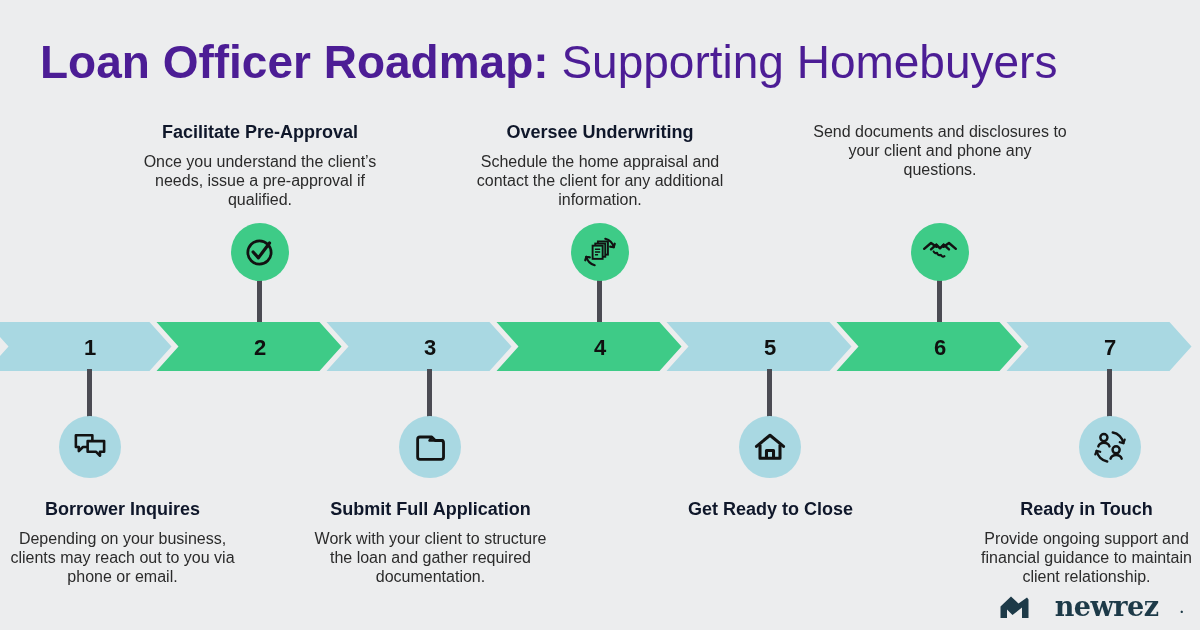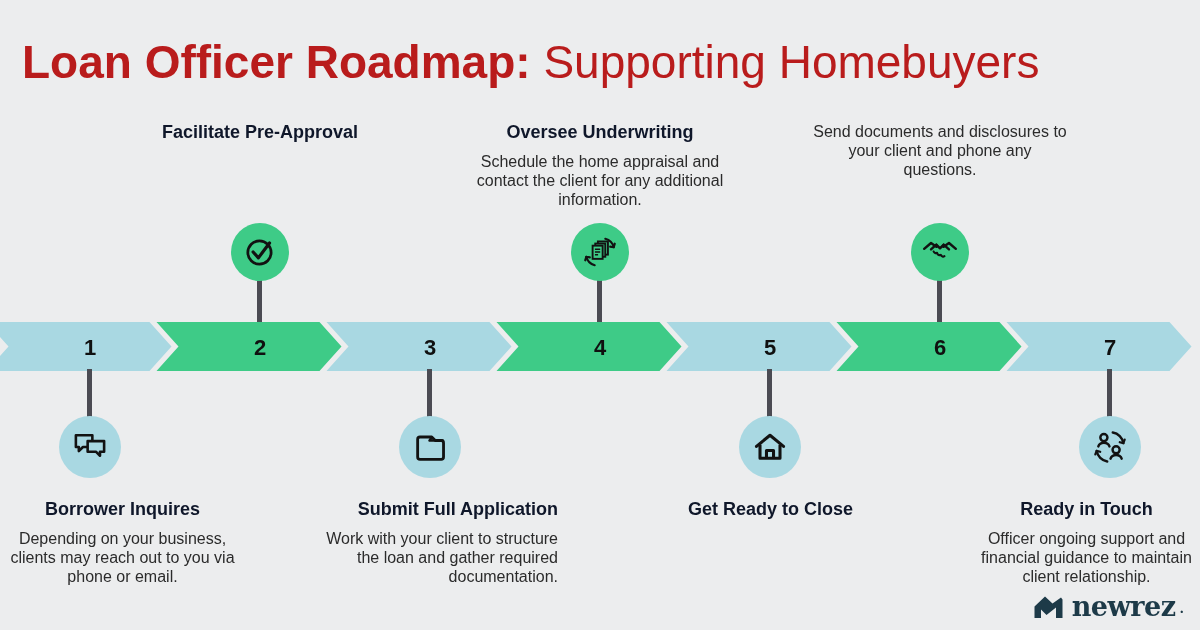--- a/index.html
+++ b/index.html
@@ -3,22 +3,22 @@
 <meta charset="utf-8">
 <style>
   html,body{margin:0;padding:0;}
   .canvas{
     position:relative; width:1200px; height:630px;
     background:#ECEDEE; overflow:hidden;
     font-family:"Liberation Sans", sans-serif; color:#1f1f1f;
   }
   
   .main-title{
-    position:absolute; top:38px; left:22px; width:1130px;
-    font-size:46px; line-height:1.05; color:#b91c1c; white-space:nowrap;
+    position:absolute; top:38px; left:40px; width:1130px;
+    font-size:46px; line-height:1.05; color:#4c1d95; white-space:nowrap;
   }
   .main-title .t-bold{font-weight:bold;}
   
   .timeline-svg{position:absolute; left:0; top:322px;}
   .chev-blue{fill:#A9D8E2;}
   .chev-green{fill:#3ECB87;}
   .step-num{
     position:absolute; top:335px; width:60px; text-align:center;
     font-size:22px; font-weight:bold; color:#101010;
   }
@@ -34,40 +34,41 @@
   .circle-bottom{width:62px; height:62px; top:416px; background:#A9D8E2;}
   
   .step-text{position:absolute; text-align:center;}
   .step-text .step-title{font-size:18px; font-weight:bold; margin:0 0 9px 0; color:#0f172a;}
   .step-text .step-desc{font-size:16px; line-height:19px; margin:0; color:#2b2b2b;}
   .text-top{top:122px; width:260px;}
   .text-bottom{top:499px;}
   
   .logo{
     position:absolute; right:16px; bottom:8px;
-    display:flex; align-items:center; gap:8px; color:#1D3A48;
+    display:flex; align-items:center; gap:25px; color:#1D3A48;
   }
   .logo-text{
     font-family:"DejaVu Serif", serif; font-weight:bold;
     font-size:27px; letter-spacing:-0.5px;
   }
   .logo-suffix{font-family:"DejaVu Serif", serif; font-weight:bold; font-size:13px; align-self:flex-end; margin:0 0 6px -4px;}
   svg{display:block;}
 </style>
 </head>
 <body>
 
 <div class="canvas">
 
   <div class="main-title">
     <span class="t-bold">Loan Officer Roadmap:</span><span> Supporting Homebuyers</span>
   </div>
 
   <div class="step-text text-top" style="left:130px;">
     <p class="step-title">Facilitate Pre-Approval</p>
+    <p class="step-desc">Once you understand the client’s needs, issue a pre-approval if qualified.</p>
   </div>
   <div class="step-text text-top" style="left:470px;">
     <p class="step-title">Oversee Underwriting</p>
     <p class="step-desc">Schedule the home appraisal and contact the client for any additional information.</p>
   </div>
   <div class="step-text text-top" style="left:810px;">
     <p class="step-desc">Send documents and disclosures to your client and phone any questions.</p>
   </div>
 
   <div class="stem stem-top" style="left:257px;"></div>
@@ -154,30 +155,30 @@
       <path d="M30,14.5 l1.2,-3.2 M30,14.5 l-3.2,-0.8" fill="none" stroke="#121212" stroke-width="2" stroke-linecap="round"></path>
       <path d="M15.5,31 a11.5,11.5 0 0 1 -9.5,-9.5" fill="none" stroke="#121212" stroke-width="2.2" stroke-linecap="round"></path>
       <path d="M6,21.5 l-1.2,3.2 M6,21.5 l3.2,0.8" fill="none" stroke="#121212" stroke-width="2" stroke-linecap="round"></path>
     </svg>
   </div>
 
   <div class="step-text text-bottom" style="left:0px; width:245px;">
     <p class="step-title">Borrower Inquires</p>
     <p class="step-desc">Depending on your business, clients may reach out to you via phone or email.</p>
   </div>
-  <div class="step-text text-bottom" style="left:303px; width:255px;text-align:right;">
+  <div class="step-text text-bottom" style="left:303px; width:255px;">
     <p class="step-title">Submit Full Application</p>
     <p class="step-desc">Work with your client to structure the loan and gather required documentation.</p>
   </div>
   <div class="step-text text-bottom" style="left:643px; width:255px;">
     <p class="step-title">Get Ready to Close</p>
   </div>
   <div class="step-text text-bottom" style="left:973px; width:227px;">
     <p class="step-title">Ready in Touch</p>
-    <p class="step-desc">Officer ongoing support and financial guidance to maintain client relationship.</p>
+    <p class="step-desc">Provide ongoing support and financial guidance to maintain client relationship.</p>
   </div>
 
   <div class="logo">
     <svg width="31" height="25" viewBox="0 0 31 25">
       <path d="M1.5,24 V12.5 L12,2.5 L19.5,9.5 L28,3.5 L29.5,5.5 V24 H23 V13.5 L13.5,21 L8,15.5 V24 Z" fill="#1D3A48"></path>
     </svg>
     <span class="logo-text">newrez</span>
       <span class="logo-suffix">.</span>
   </div>
 

